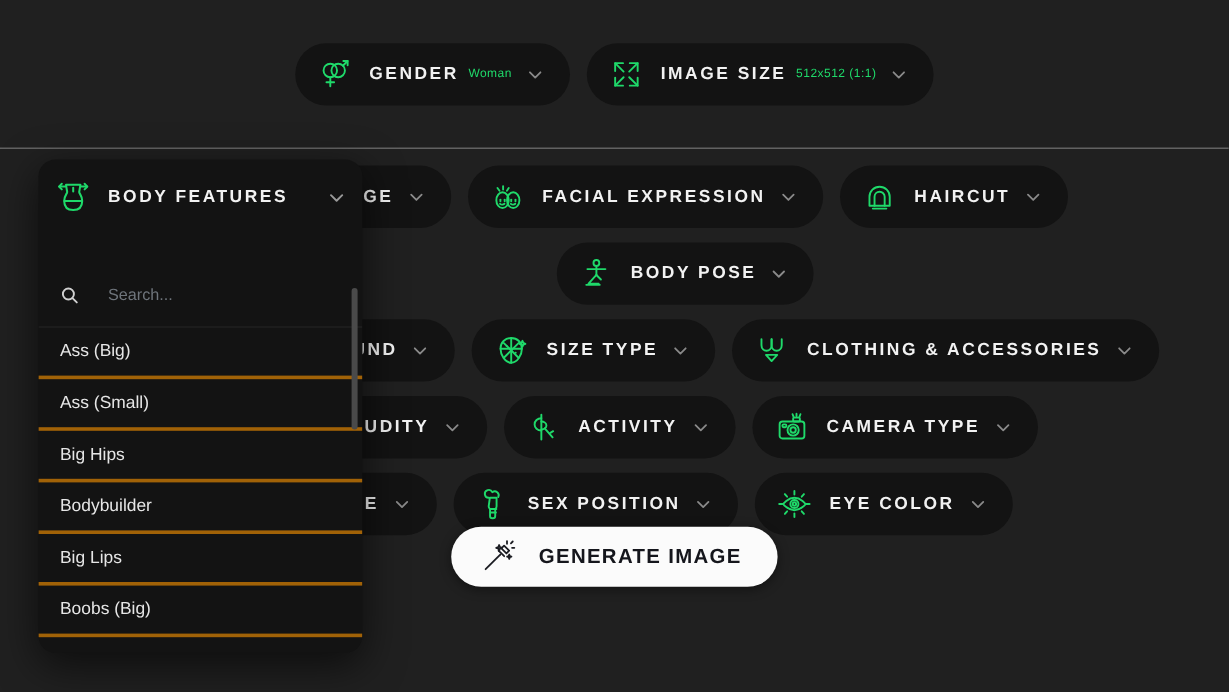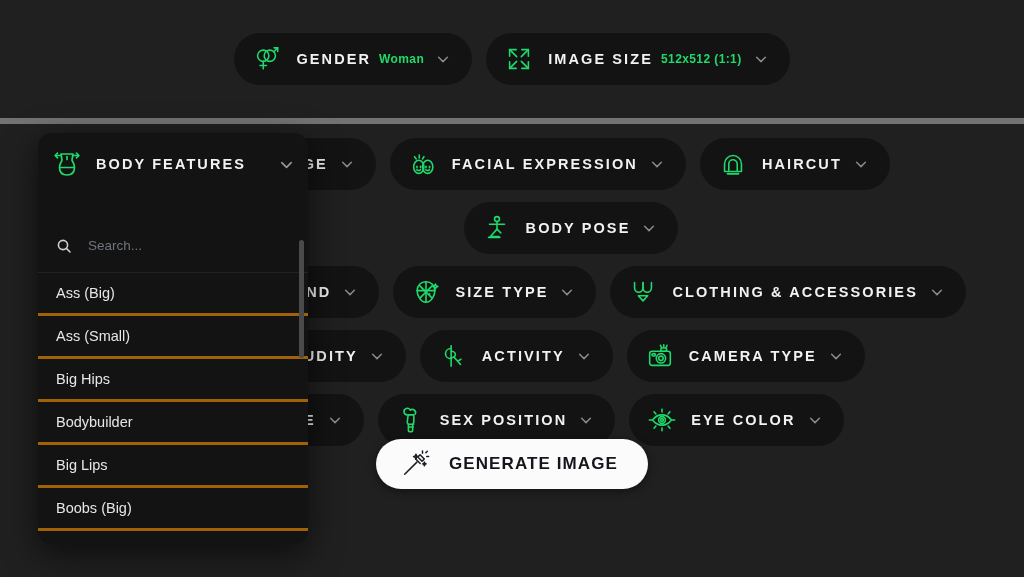--- a/index.html
+++ b/index.html
@@ -8,21 +8,21 @@
     background: #202020;
     font-family: "Liberation Sans", sans-serif;
     overflow: hidden;
   }
   #app { position: relative; width: 1024px; height: 577px; background: #202020; }
 
   
   .topbar {
     position: absolute; left: 0; top: 0; width: 1024px; height: 124px;
     background: #202020;
-    border-bottom: 6px solid #737373;
+    border-bottom: 1px solid #737373;
     display: flex; align-items: center; justify-content: center; gap: 14px;
   }
 
   
   .chip {
     display: inline-flex; align-items: center;
     background: #131313;
     border-radius: 40px;
     height: 52px;
     padding: 0 22px 0 18px;
@@ -34,22 +34,22 @@
   .chip .ico { width: 30px; height: 30px; flex: 0 0 30px; display:block; }
   .chip .ico svg { width: 30px; height: 30px; display:block; }
   .chip .lbl {
     color: #f2f2f2;
     font-size: 14.5px;
     font-weight: 700;
     letter-spacing: 2.1px;
   }
   .chip .val {
     color: #1fd96a;
-    font-size: 12px;
-    font-weight: 700;
+    font-size: 10px;
+    font-weight: 400;
     letter-spacing: 0.4px;
     margin-left: -6px;
   }
   .chip .caret {
     color: #8a8a8a; width: 14px; height: 14px; flex: 0 0 14px;
     margin-left: -2px;
   }
   .chip .caret svg { width: 14px; height: 14px; display:block; }
 
   
@@ -82,21 +82,21 @@
     box-shadow: 0 2px 10px rgba(0,0,0,.45);
   }
   .gen-btn .lbl {
     font-size: 17px; font-weight: 700; letter-spacing: 1.1px; color: #15161c;
   }
   .gen-btn .ico { width: 30px; height: 30px; flex:0 0 30px; }
   .gen-btn .ico svg { width:30px; height:30px; display:block; }
 
   
   .panel {
-    position: absolute; left: 38px; top: 133px;
+    position: absolute; left: 32px; top: 133px;
     width: 270px; height: 411px;
     background: #131313;
     border-radius: 14px;
     box-shadow: 0 10px 34px rgba(0,0,0,.6);
     overflow: hidden;
     z-index: 30;
   }
   .panel-head {
     height: 62px; display: flex; align-items: center; gap: 12px;
     padding: 0 14px 0 12px;
@@ -106,21 +106,21 @@
   .panel-head .lbl {
     color: #f2f2f2; font-size: 14.5px; font-weight: 700; letter-spacing: 2.1px;
     flex: 1;
   }
   .panel-head .caret { color: #9a9a9a; width: 15px; height: 15px; }
   .panel-head .caret svg { width:15px; height:15px; display:block; }
 
   .panel-body { position: relative; height: 349px; }
 
   .search-row {
-    display: flex; align-items: center; gap: 16px;
+    display: flex; align-items: center; gap: 24px;
     height: 54px; padding: 0 18px;
     margin-top: 24px;
     border-bottom: 1px solid #232323;
   }
   .search-row .sico { width: 16px; height: 16px; color: #d0d0d0; flex:0 0 16px; }
   .search-row .sico svg { width:16px; height:16px; display:block; }
   .search-input {
     background: transparent; border: 0; outline: none;
     color: #cfcfcf; font-size: 13.5px;
     font-family: "Liberation Sans", sans-serif;

